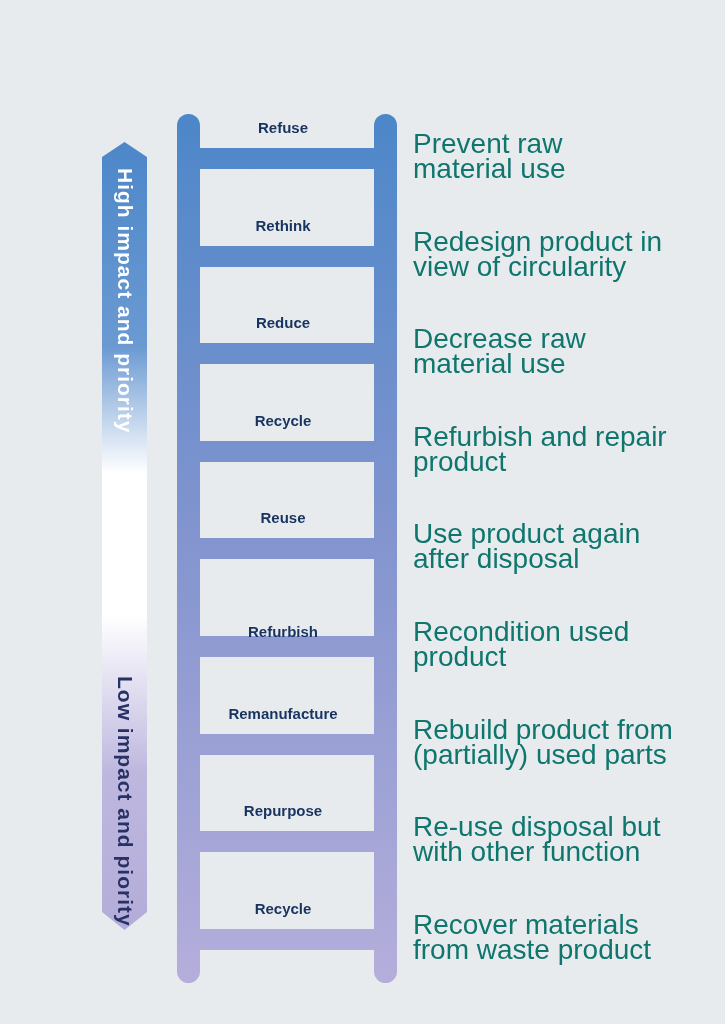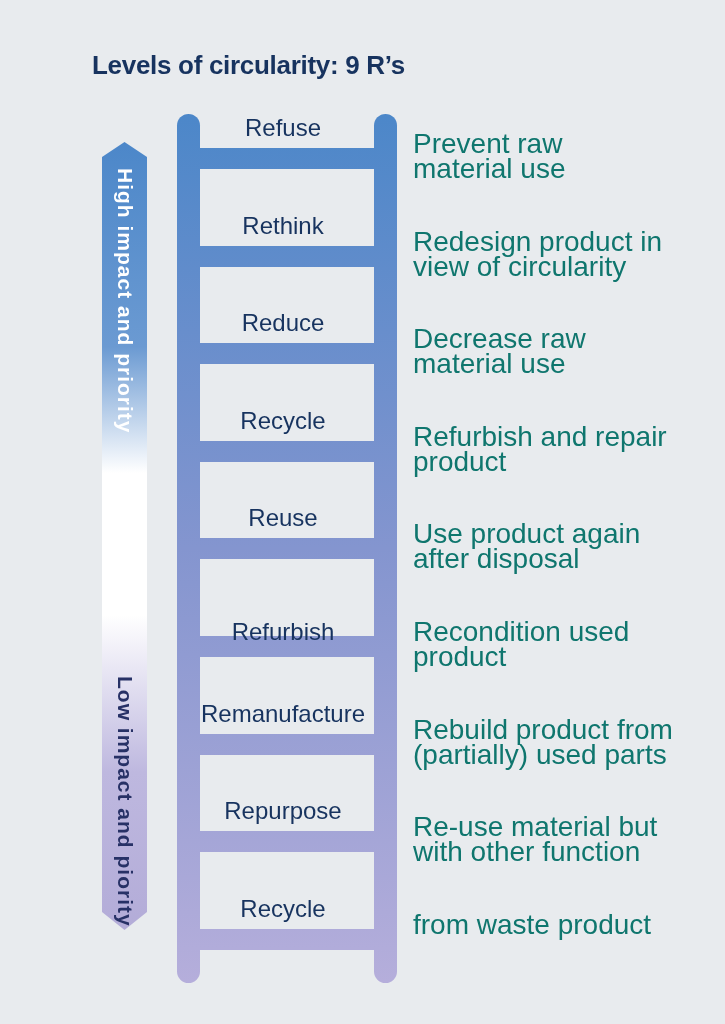--- a/index.html
+++ b/index.html
@@ -30,22 +30,22 @@
     left: 0;
     top: 0;
   }
   .rung-label {
     position: absolute;
     left: 177px;
     width: 212px;
     height: 32px;
     line-height: 32px;
     text-align: center;
-    font-size: 24px;
-    font-weight: normal;
+    font-size: 15px;
+    font-weight: bold;
     color: #17335f;
     white-space: nowrap;
   }
   .desc {
     position: absolute;
     left: 413px;
     width: 280px;
     font-size: 28px;
     line-height: 25px;
     color: #0f766e;
@@ -67,21 +67,20 @@
   .vlabel-low {
     top: 676px;
     color: #273166;
   }
 </style>
 </head>
 <body>
 
 <div class="canvas">
 
-  <div class="title">Levels of circularity: 9 R’s</div>
 
   <svg class="graphic" width="725" height="1024" viewBox="0 0 725 1024">
     <defs>
       <linearGradient id="gLadder" gradientUnits="userSpaceOnUse" x1="0" y1="114" x2="0" y2="983">
         <stop offset="0" stop-color="#4c87c9"></stop>
         <stop offset="0.5" stop-color="#8495cf"></stop>
         <stop offset="1" stop-color="#b5aedb"></stop>
       </linearGradient>
       <linearGradient id="gArrow" gradientUnits="userSpaceOnUse" x1="0" y1="142" x2="0" y2="930">
         <stop offset="0" stop-color="#4c87c9"></stop>
@@ -144,20 +143,21 @@
   </div>
   <div class="desc" style="top:619px">
     <div>Recondition used</div>
     <div>product</div>
   </div>
   <div class="desc" style="top:717px">
     <div>Rebuild product from</div>
     <div>(partially) used parts</div>
   </div>
   <div class="desc" style="top:814px">
-    <div>Re-use material but</div>
+    <div>Re-use disposal but</div>
     <div>with other function</div>
   </div>
   <div class="desc" style="top:912px">
+    <div>Recover materials</div>
     <div>from waste product</div>
   </div>
 
 </div>
 
 </body></html>

